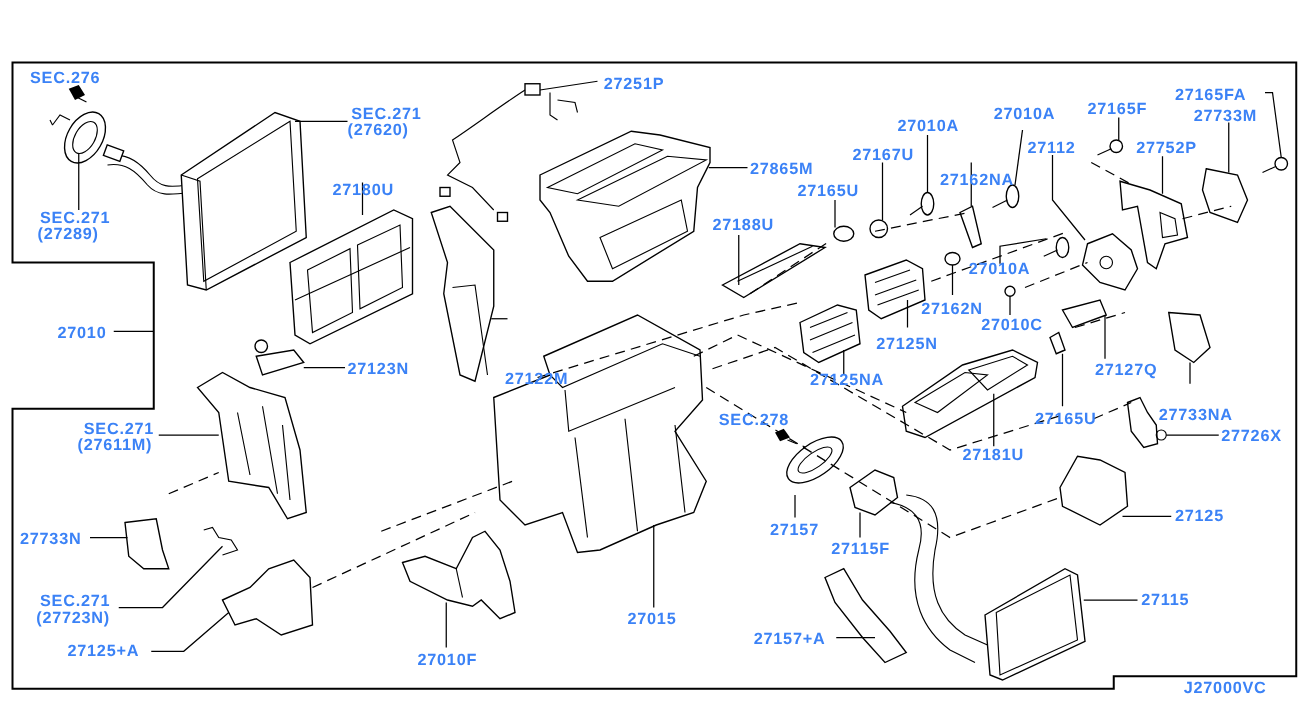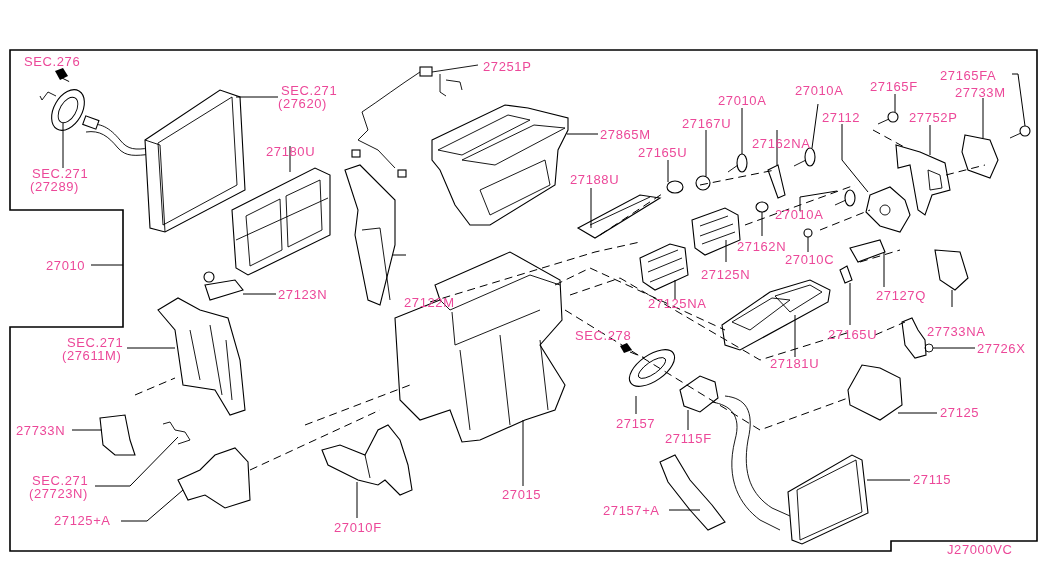--- a/index.html
+++ b/index.html
@@ -1,20 +1,20 @@
 <!DOCTYPE html>
 <html><head>
 <meta charset="utf-8">
 <style>
   html, body { margin: 0; padding: 0; background: #ffffff; }
   body { width: 1045px; height: 572px; position: relative; overflow: hidden;
          font-family: "DejaVu Sans Mono", monospace; }
   #diagram { position: absolute; left: 0; top: 0; width: 1045px; height: 572px; }
   .lbl { position: absolute; font-family: "Liberation Sans", sans-serif; font-size: 13px;
-         letter-spacing: 0.6px; color: #ec4899; white-space: nowrap; line-height: 14px; }
+         letter-spacing: 0.6px; color: #3b82f6; white-space: nowrap; line-height: 14px; font-weight: bold; }
   svg .ln { stroke: #000; stroke-width: 1; fill: none; }
   svg .dash { stroke: #000; stroke-width: 1; fill: none; stroke-dasharray: 8 5; }
   svg .part { stroke: #000; stroke-width: 1.1; fill: #fff; }
   svg .part2 { stroke: #000; stroke-width: 0.9; fill: none; }
   svg .frame { stroke: #000; stroke-width: 1.6; fill: none; }
   svg .blk { fill: #000; }
 </style>
 </head>
 <body>
 

